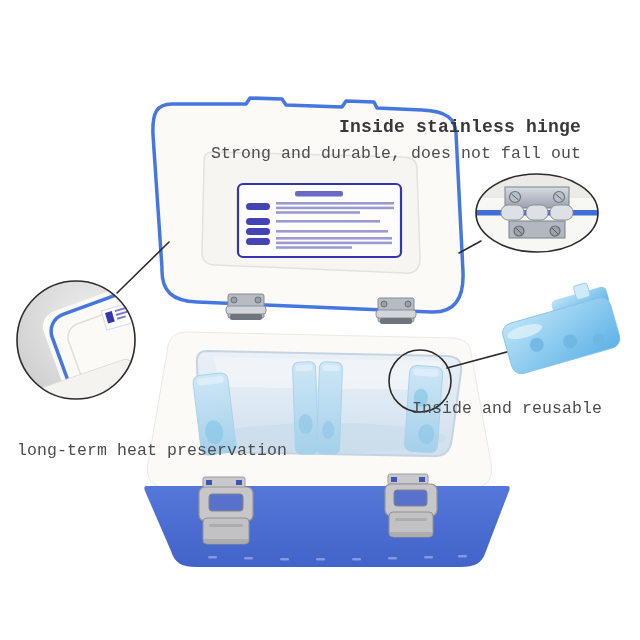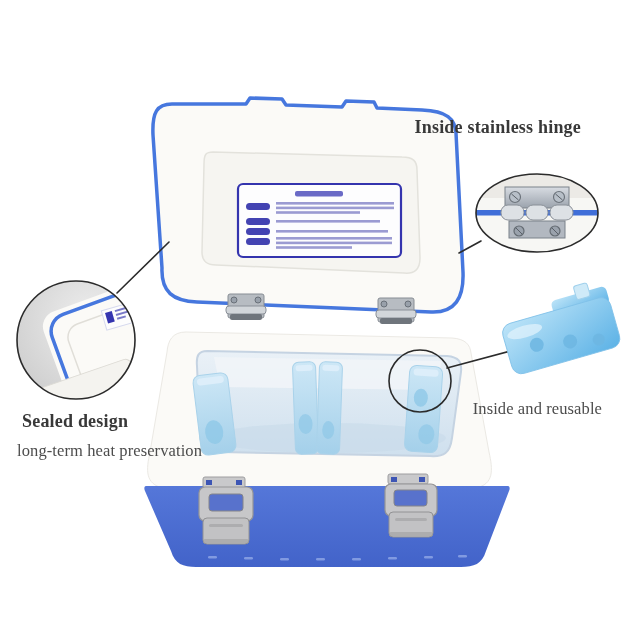--- a/index.html
+++ b/index.html
@@ -1,18 +1,18 @@
 <!DOCTYPE html>
 <html><head>
 <meta charset="utf-8">
 <style>
   html,body{margin:0;padding:0;background:#ffffff;}
   .stage{
     position:relative;width:624px;height:640px;background:#ffffff;overflow:hidden;
-    font-family:Liberation Serif, serif;
+    font-family:Liberation Mono, monospace;
   }
   .stage svg{position:absolute;left:0;top:0;}
   .txt{position:absolute;white-space:nowrap;}
   .callout-title{font-weight:700;font-size:18px;color:#383838;letter-spacing:.2px;}
   .callout-sub{font-weight:400;font-size:16.5px;color:#4c4c4c;letter-spacing:.1px;}
   .align-r{text-align:right;}
 </style>
 </head>
 <body>
 
@@ -215,19 +215,19 @@
       <rect x="505" y="310" width="112" height="52" rx="10" fill="url(#gCallout)" stroke="#7fc0e8" stroke-width="0.8"></rect>
       <ellipse cx="527" cy="322" rx="18" ry="6" fill="#e4f4fc" opacity="0.7"></ellipse>
       <circle cx="535" cy="338" r="7" fill="#6db6e2" opacity="0.85"></circle>
       <circle cx="568" cy="344" r="7" fill="#6db6e2" opacity="0.85"></circle>
       <circle cx="596" cy="350" r="6" fill="#6db6e2" opacity="0.85"></circle>
     </g>
   </g>
 </svg>
 
 <div class="txt callout-title align-r" style="right:43px; top:117px;">Inside stainless hinge</div>
+<div class="txt callout-sub align-r" style="right:43px; top:144px;">Strong and durable, does not fall out</div>
 
 <div class="txt callout-sub align-r" style="right:22px; top:399px;">Inside and reusable</div>
 
-<div class="txt callout-title" style="left:22px; top:411px;">Sealed design</div>
 <div class="txt callout-sub" style="left:17px; top:441px;">long-term heat preservation</div>
 
 </div>
 
 </body></html>

